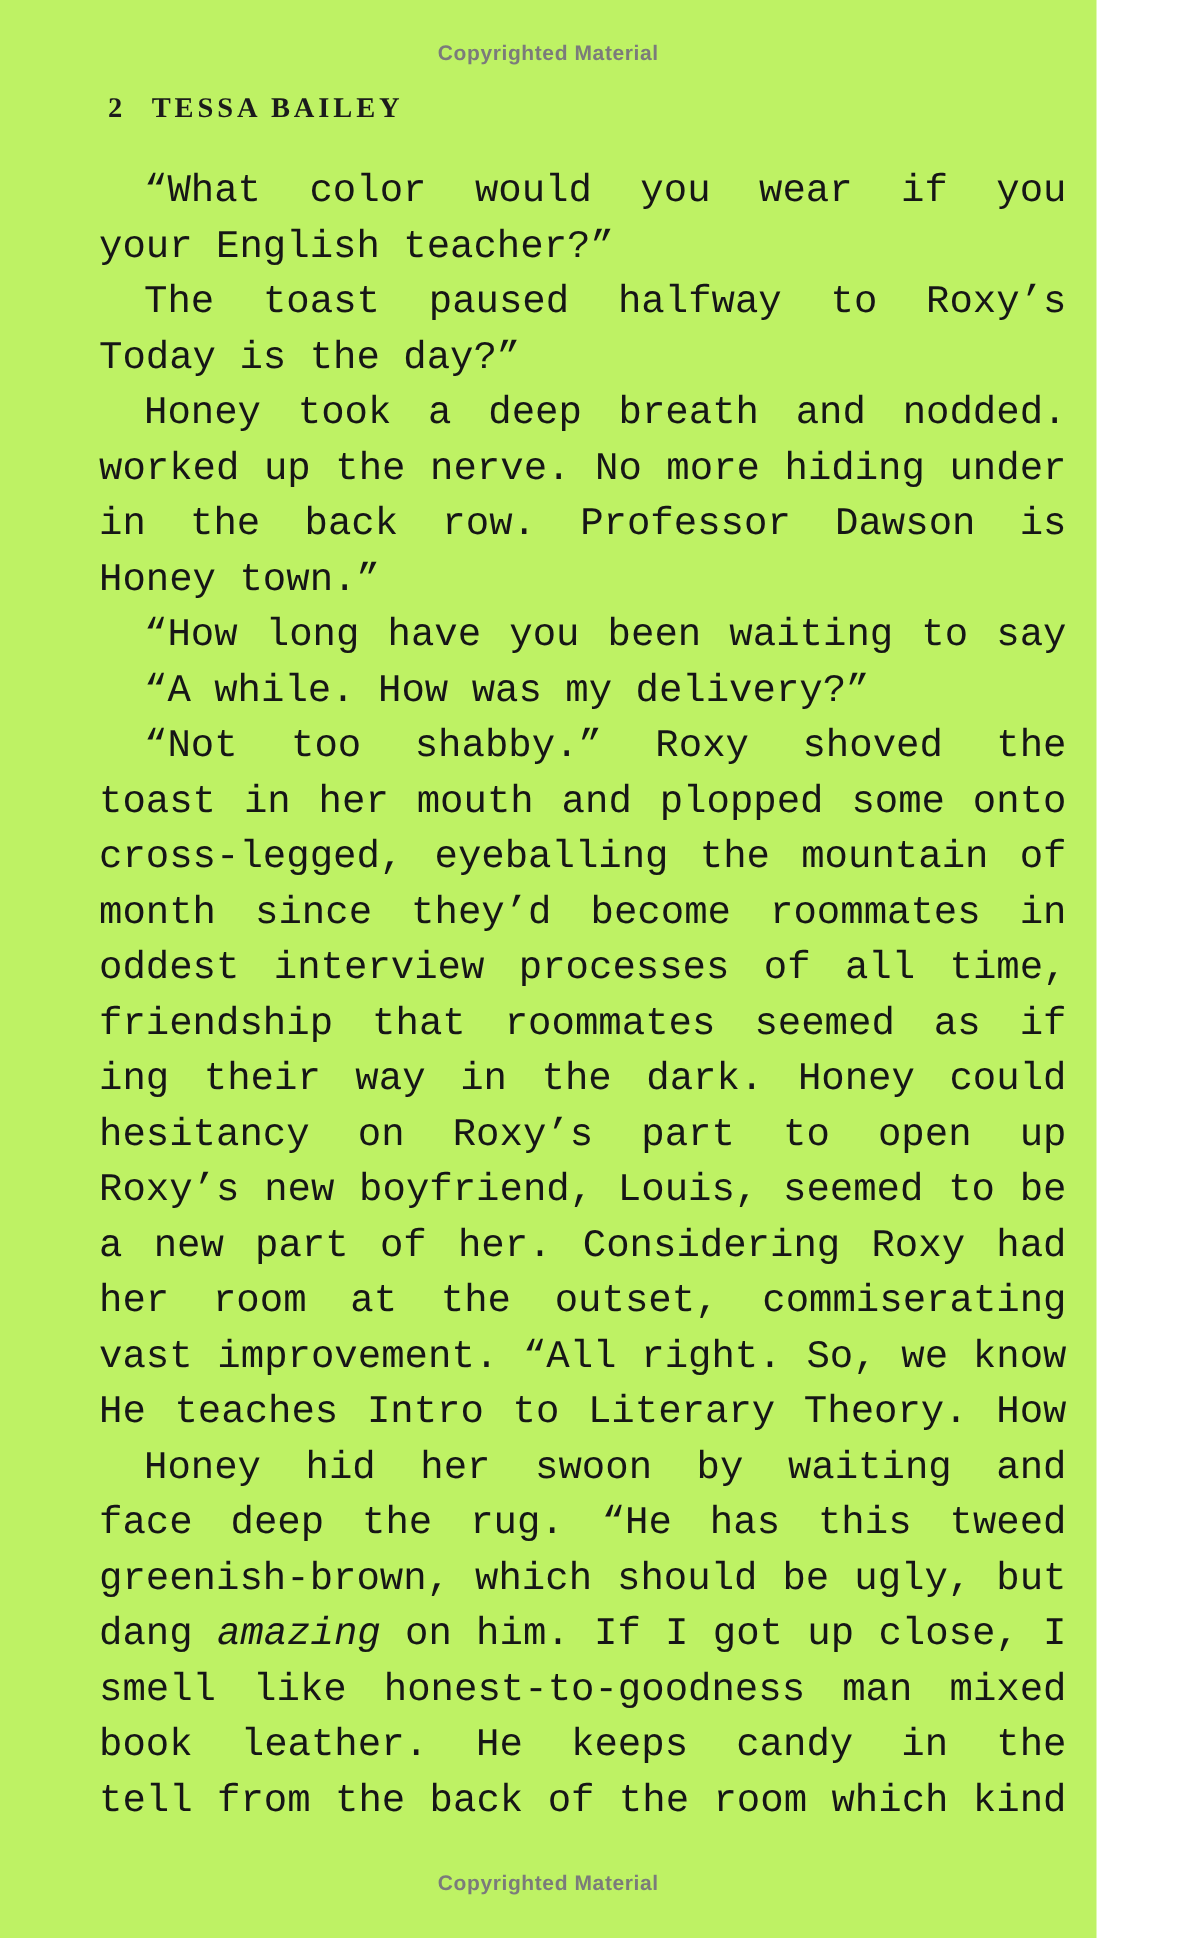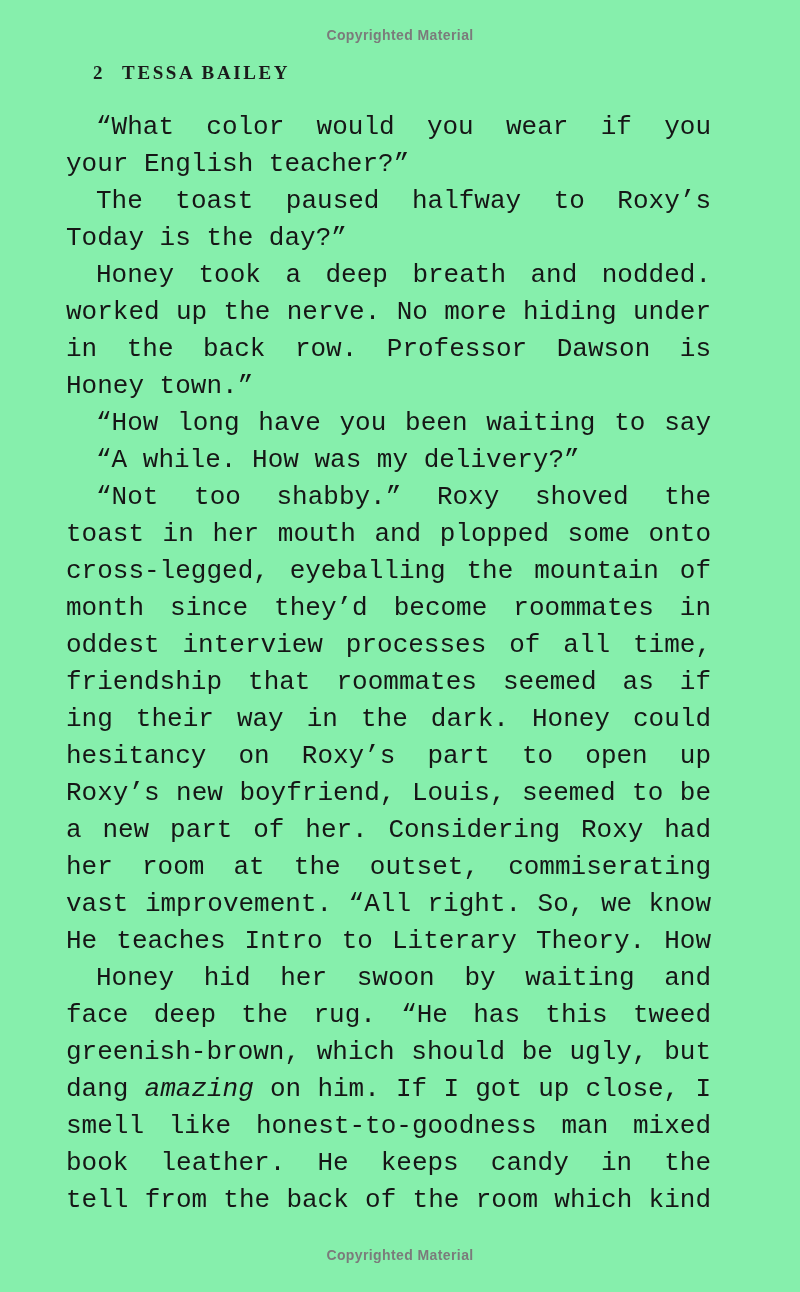--- a/index.html
+++ b/index.html
@@ -1,42 +1,42 @@
 <!DOCTYPE html>
 <html><head>
 <meta charset="utf-8">
 <style>
   * { margin: 0; padding: 0; box-sizing: border-box; }
   html, body { background: #ffffff; }
   .page {
     position: relative;
-    width: 800px;
+    width: 731px;
     height: 1292px;
-    background: #86efac;
+    background: #bef264;
     overflow: hidden;
     font-family: "Liberation Serif", serif;
     padding-left: 40px;
   }
   .copyright-line {
     position: absolute;
     left: 0;
     right: 0;
     text-align: center;
     font-family: "Liberation Sans", sans-serif;
     font-weight: bold;
     font-size: 14px;
     letter-spacing: 0.4px;
     color: #7b7b7b;
   }
   .copyright-line.top { top: 27px; }
   .copyright-line.bottom { top: 1247px; }
   .running-head {
     position: absolute;
     top: 62px;
-    left: 93px;
+    left: 72px;
     font-family: "Liberation Serif", serif;
     font-weight: bold;
     font-size: 19px;
     letter-spacing: 2.6px;
     color: #1b1b1b;
     white-space: nowrap;
   }
   .running-head .page-number { margin-right: 17px; }
   .body-text {
     position: absolute;

